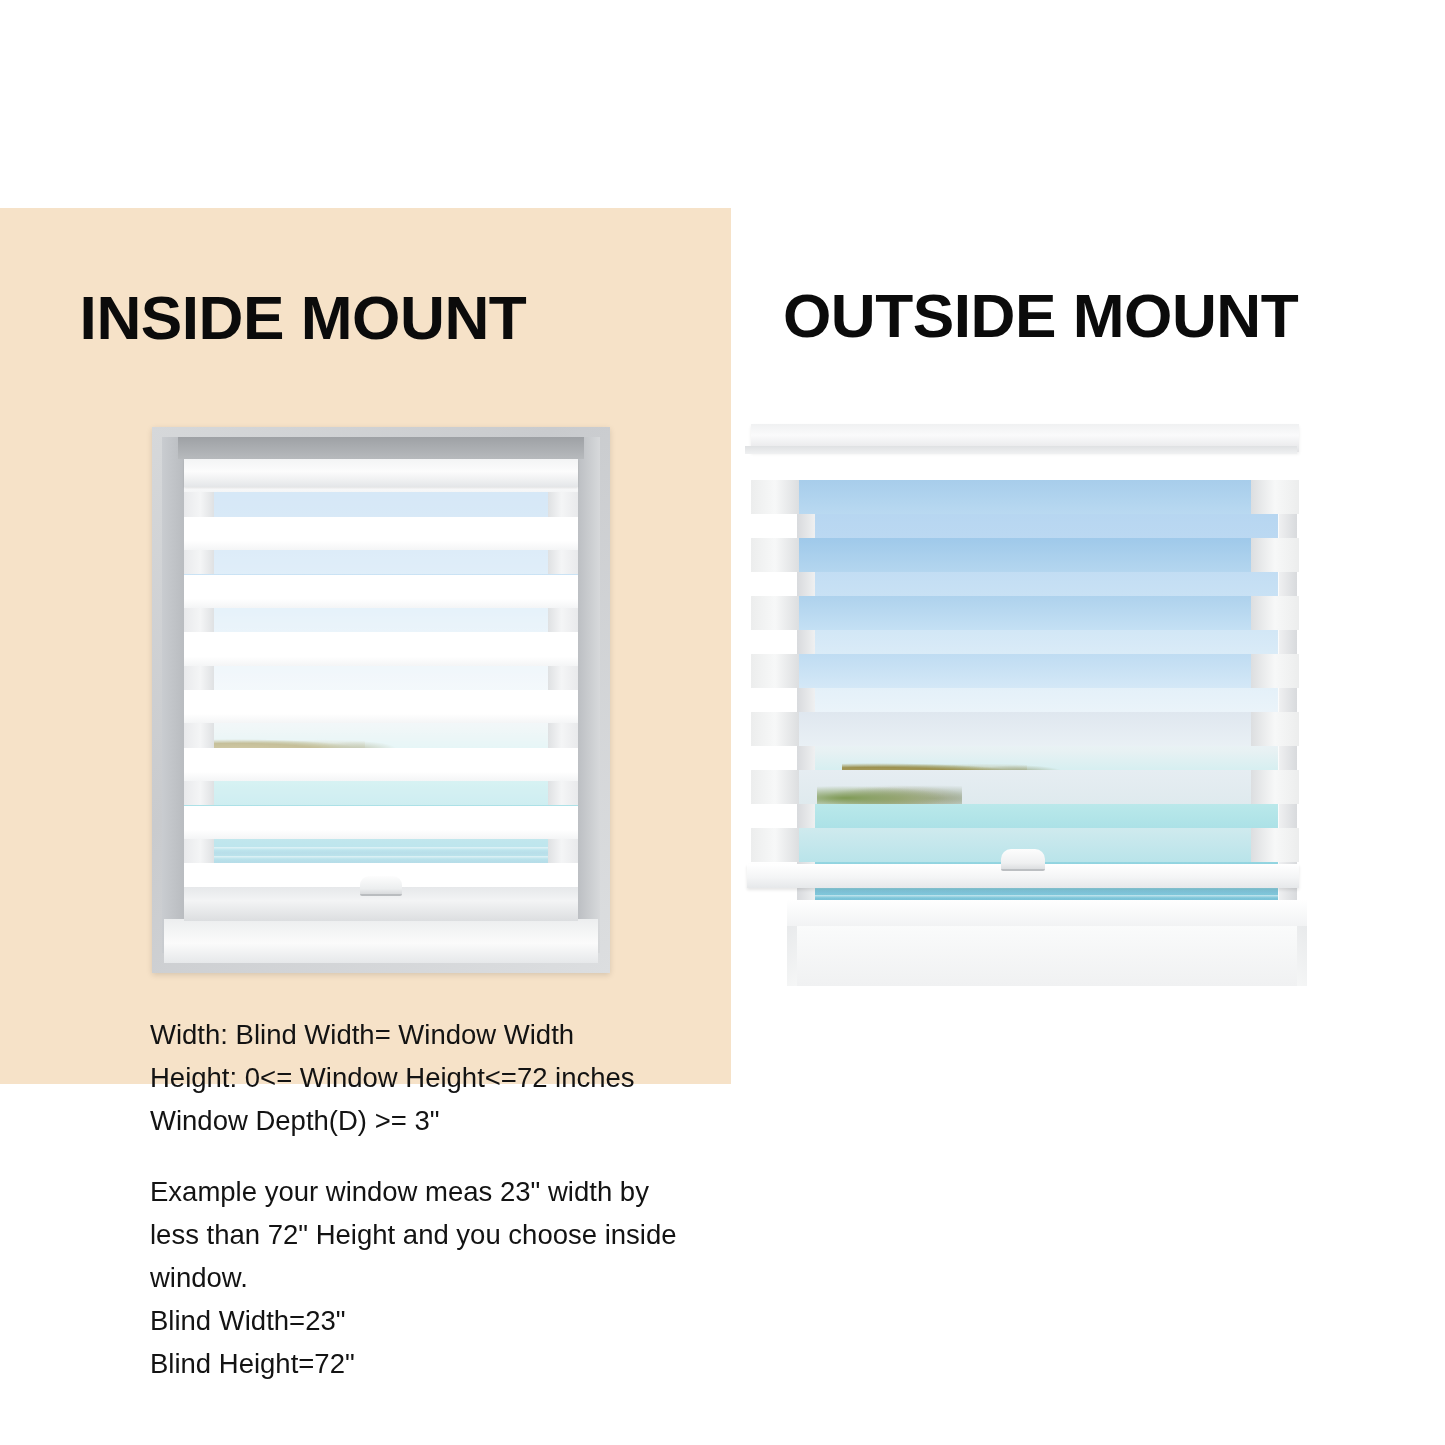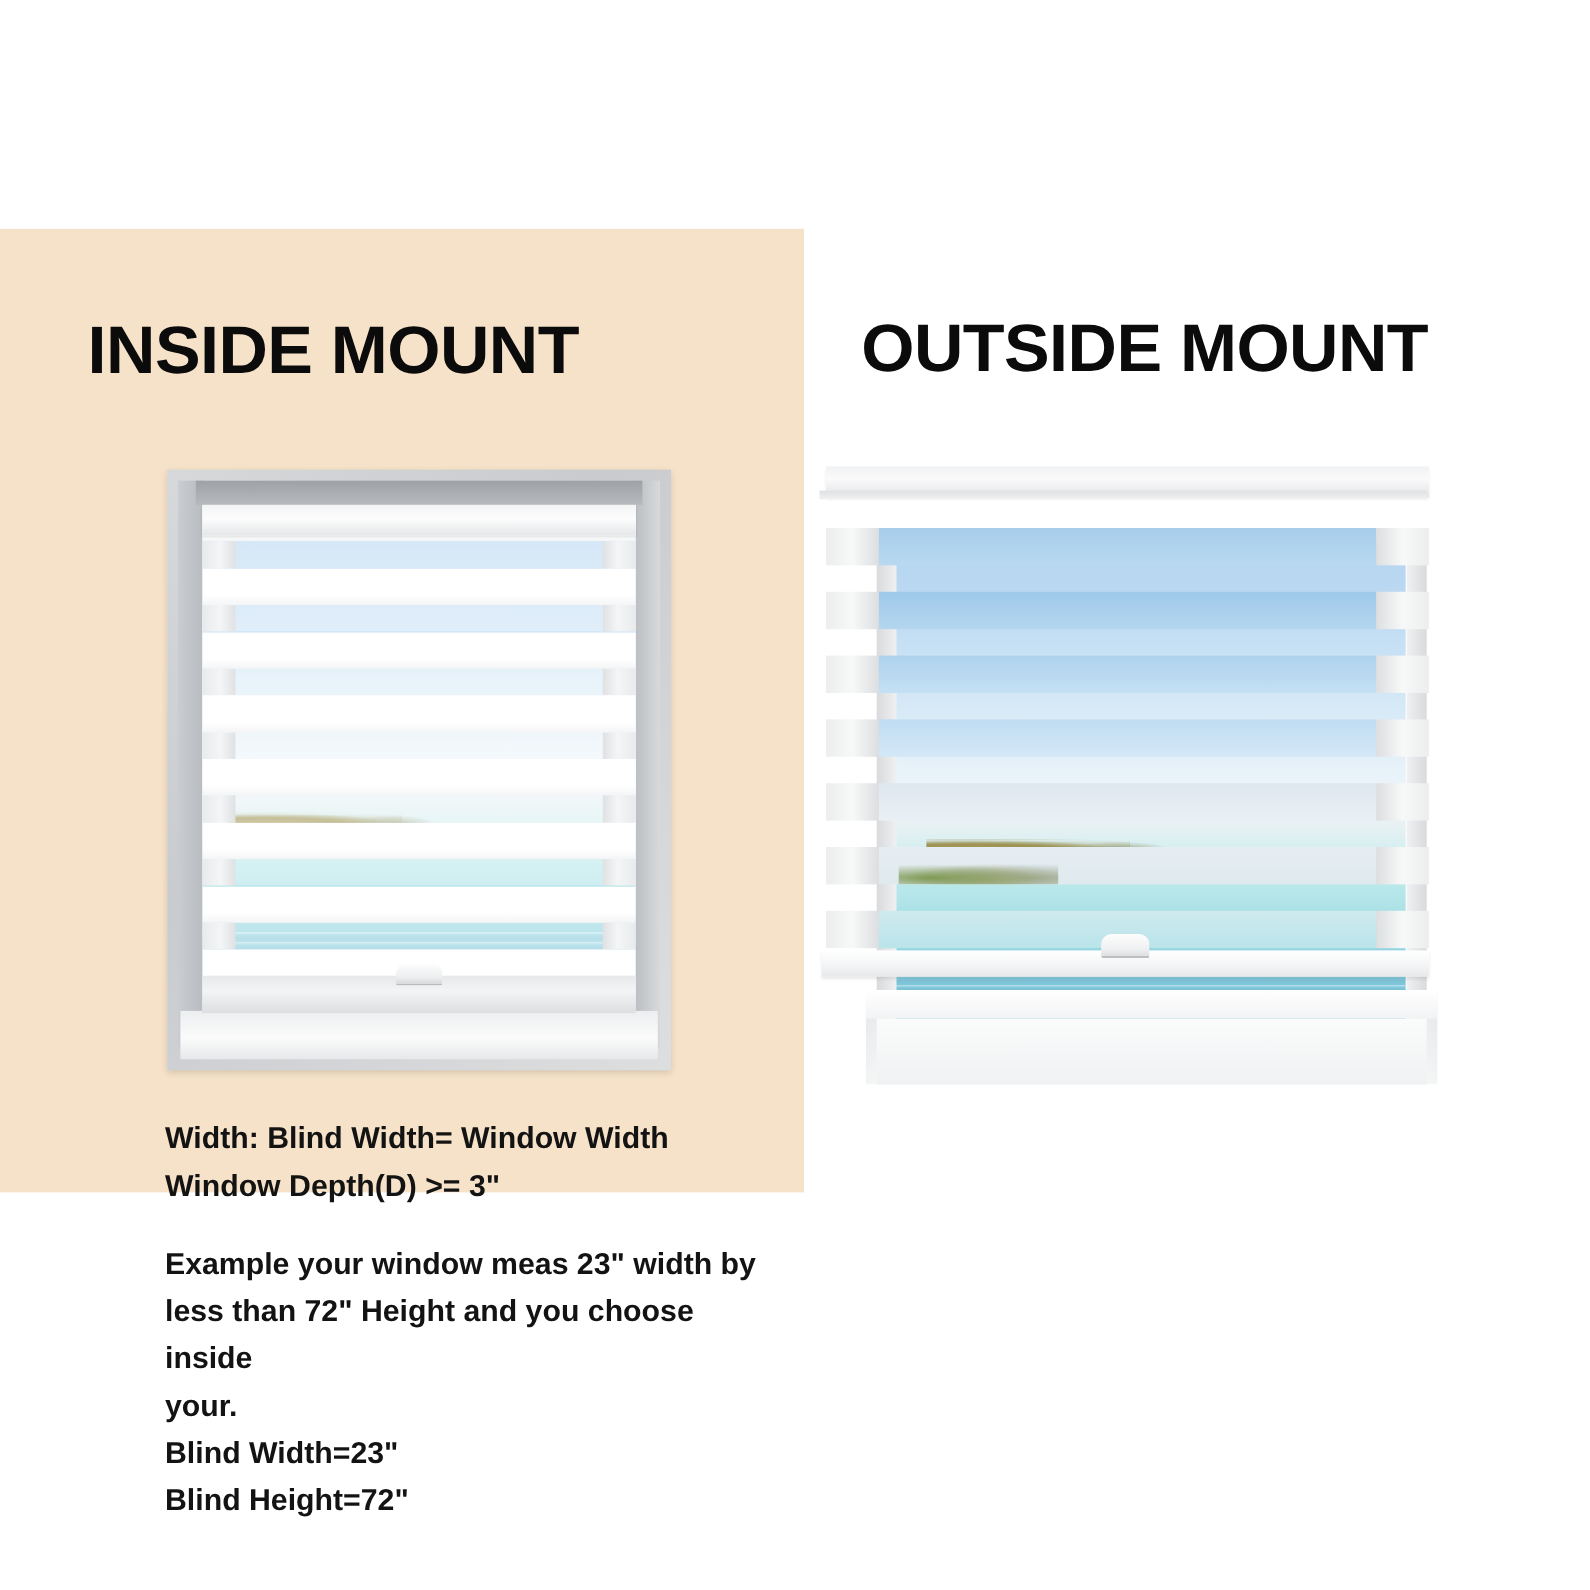--- a/index.html
+++ b/index.html
@@ -85,21 +85,21 @@
     line-height: 1;
   }
   #heading-inside { left: 84px; top: 80px; transform: scaleX(1.02); }
   #heading-outside { left: 57px; top: 78px; transform: scaleX(1.02); }
 
   
   .textblock {
     position: absolute;
     color: #111111;
   }
-  .textblock p { margin: 0; font-weight: bold; }
+  .textblock p { margin: 0; }
 
   #inside-text {
     left: 150px;
     top: 805px;
     width: 545px;
     font-family: "Liberation Sans", sans-serif;
     font-size: 27.5px;
     line-height: 43px;
     color: #131313;
   }
@@ -437,25 +437,26 @@
         </div>
 
         <div id="im-headrail"></div>
         <div id="im-bottomrail">
           <div id="im-handle"></div>
         </div>
       </div>
 
       <div class="textblock" id="inside-text">
         <p>Width: Blind Width= Window Width</p>
+        <p>Height: 0&lt;= Window Height&lt;=72 inches</p>
         <p>Window Depth(D) &gt;= 3"</p>
         <div class="para-gap"></div>
         <p>Example your window meas 23" width by</p>
         <p>less than 72" Height and you choose inside</p>
-        <p>your.</p>
+        <p>window.</p>
         <p>Blind Width=23"</p>
         <p>Blind Height=72"</p>
       </div>
     </div>
 
     <div id="panel-outside">
 
       <div class="panel-heading" id="heading-outside">OUTSIDE MOUNT</div>
 
       <div id="outside-illustration">

